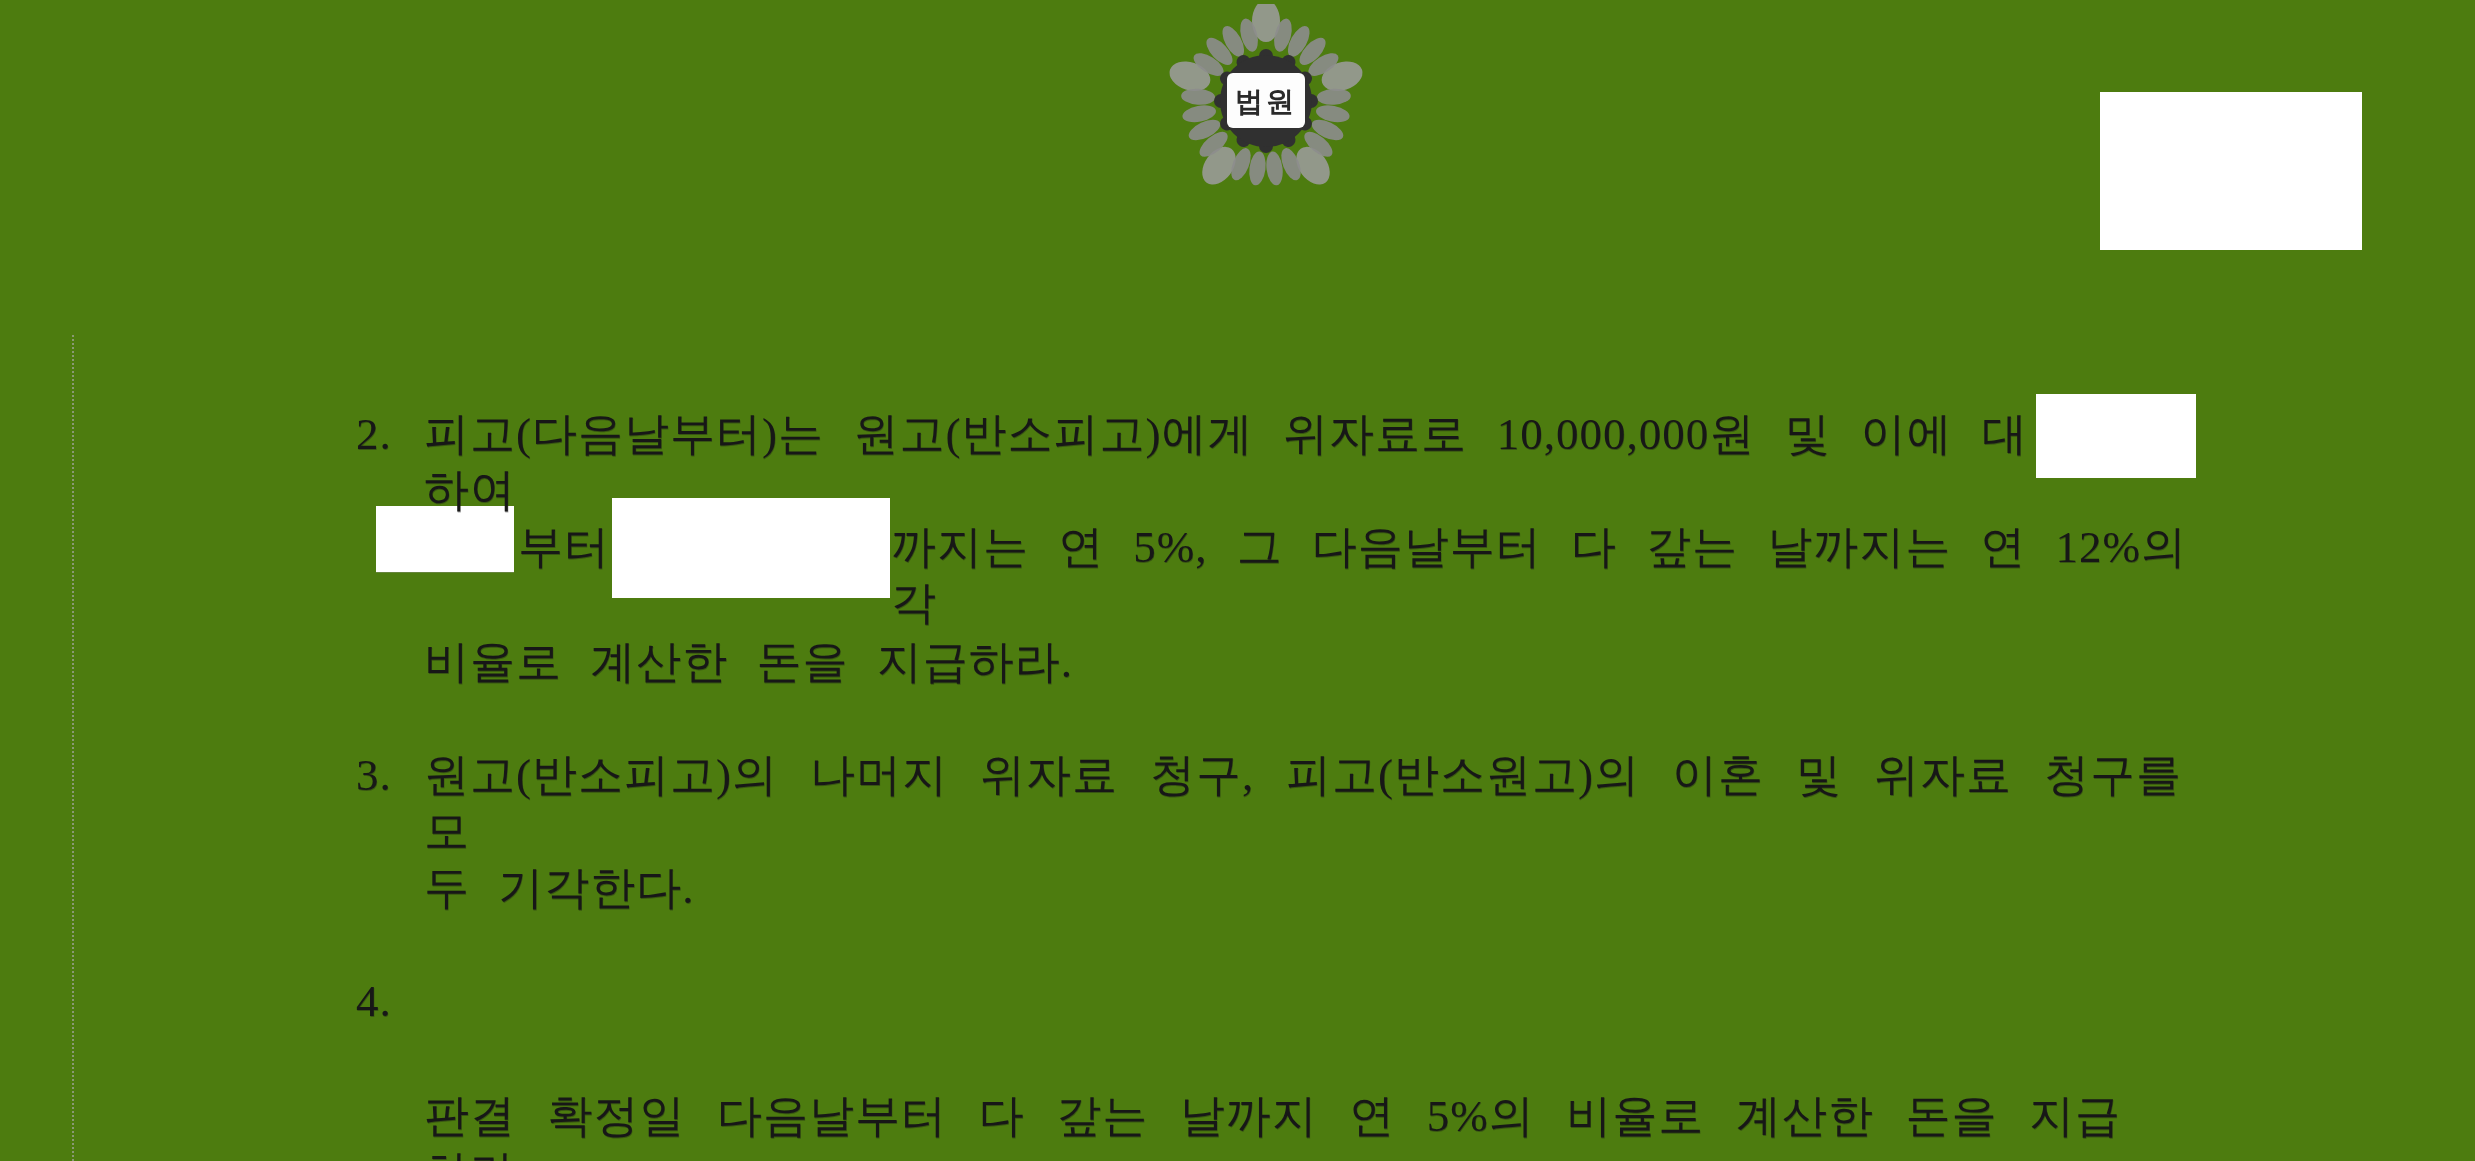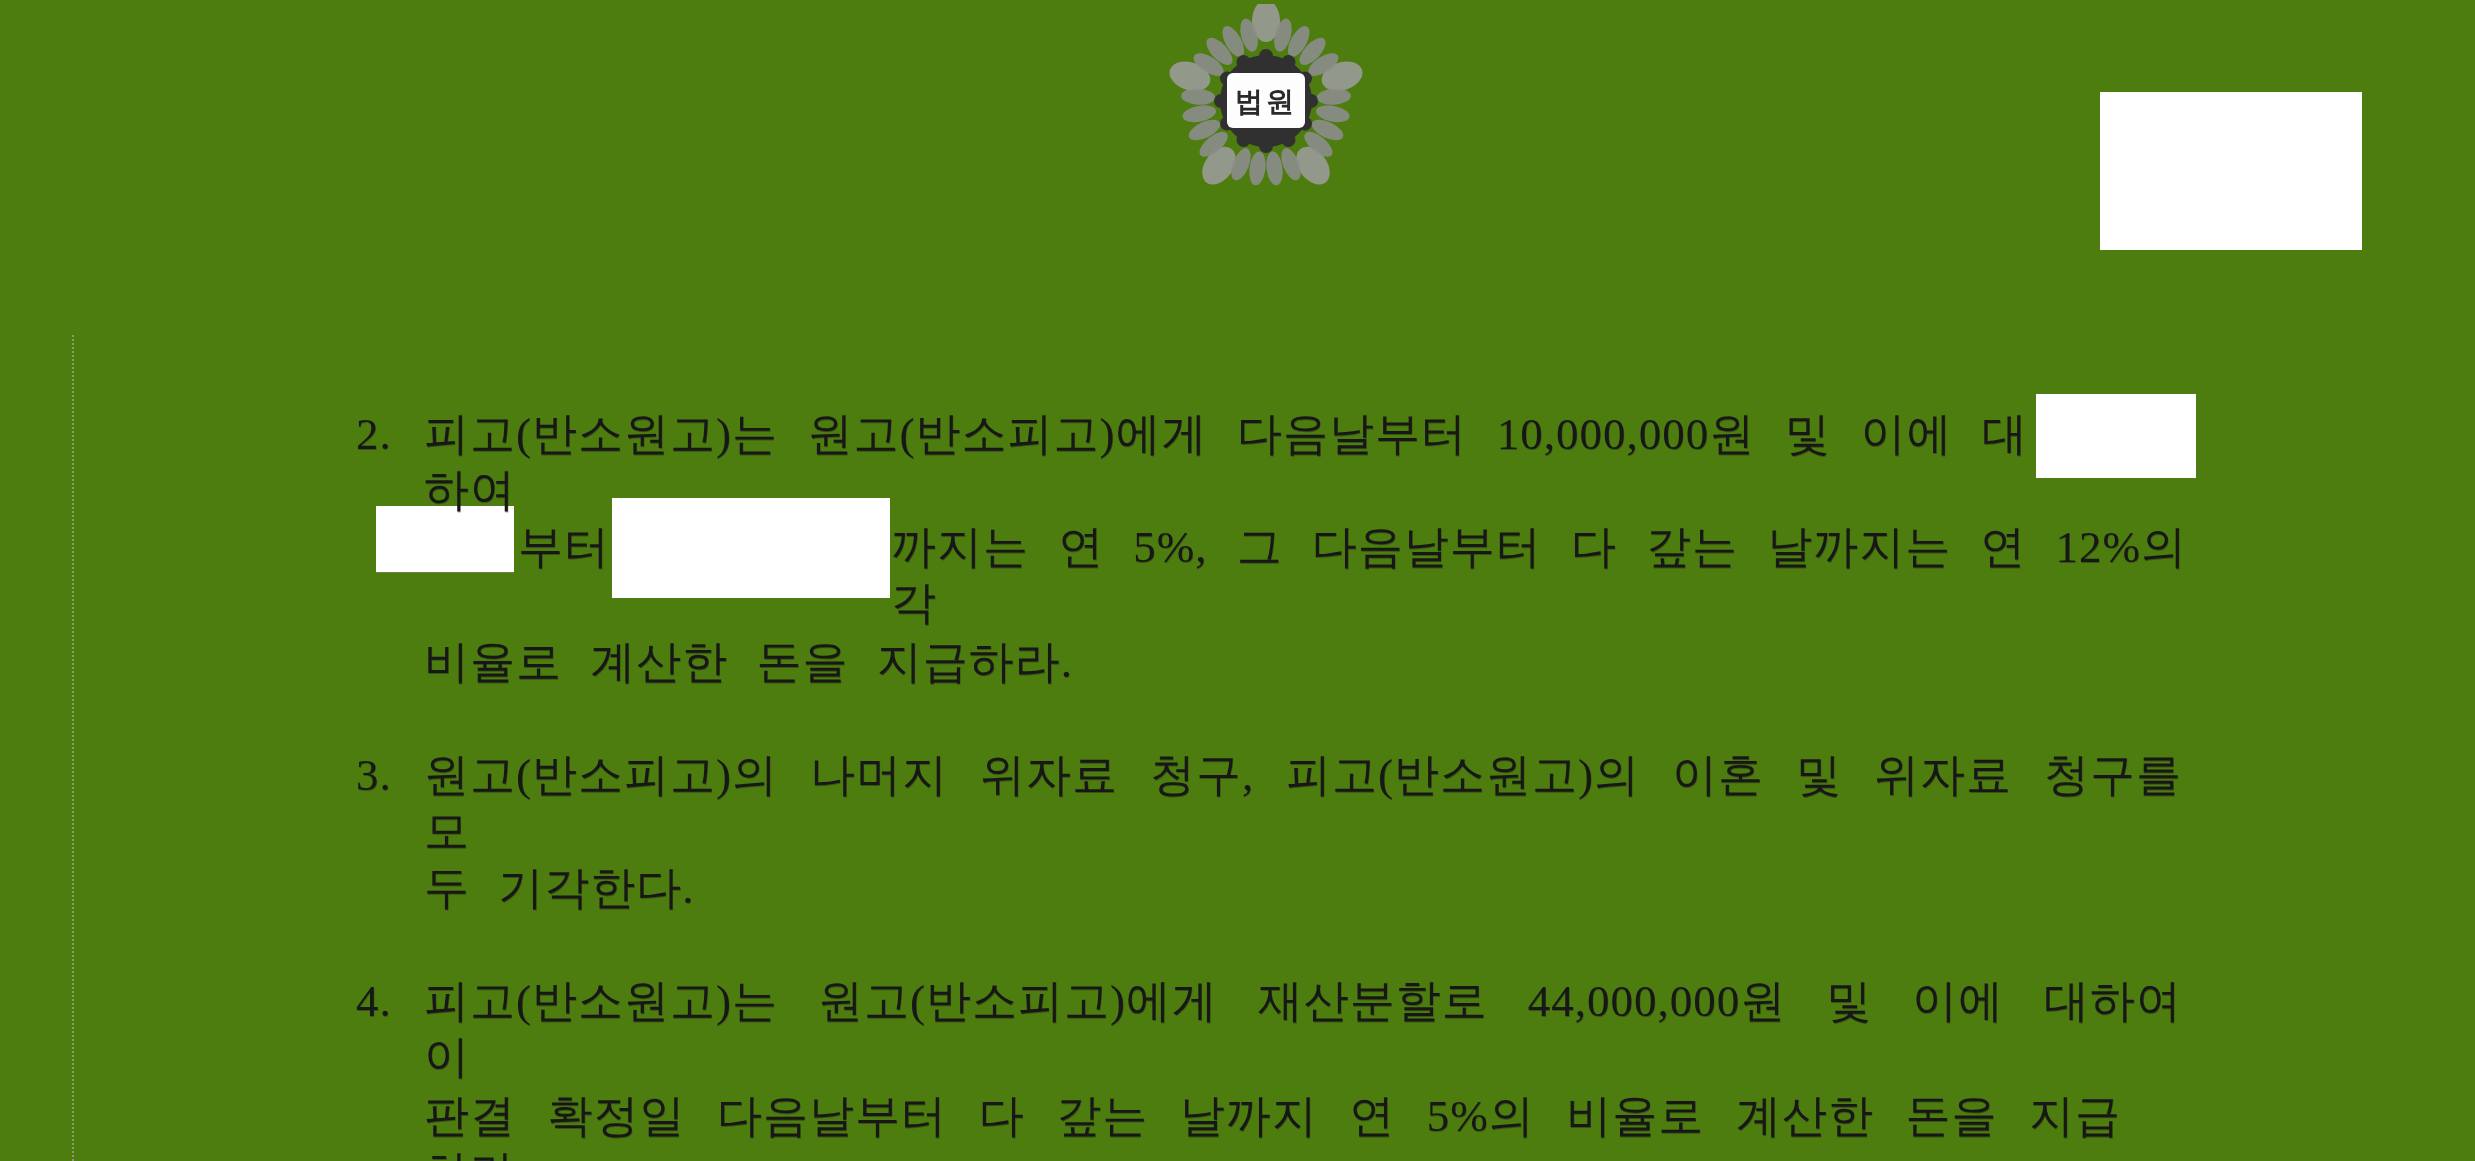--- a/index.html
+++ b/index.html
@@ -131,28 +131,27 @@
   </div>
 
   <div class="redact" style="left:2100px; top:92px; width:262px; height:158px;"></div>
   <div class="redact" style="left:2036px; top:394px; width:160px; height:84px;"></div>
   <div class="redact redact-edge" style="left:376px; top:506px; width:138px; height:66px;"></div>
   <div class="redact" style="left:612px; top:498px; width:278px; height:100px;"></div>
 
   <div class="artifact-line"></div>
 
   <span class="num l-2-1">2.</span>
-  <div class="line justify body-col l-2-1" style="width:1604px;">피고(반소원고)는 원고(반소피고)에게 다음날부터 10,000,000원 및 이에 대하여</div>
+  <div class="line justify body-col l-2-1" style="width:1604px;">피고(다음날부터)는 원고(반소피고)에게 위자료로 10,000,000원 및 이에 대하여</div>
 
   <span class="frag l-2-2" style="left:518px;">부터</span>
   <div class="line justify l-2-2" style="left:891px; width:1296px;">까지는 연 5%, 그 다음날부터 다 갚는 날까지는 연 12%의 각</div>
 
   <div class="line body-col l-2-3">비율로 계산한 돈을 지급하라.</div>
 
   <span class="num l-3-1">3.</span>
   <div class="line body-col l-3-2">두 기각한다.</div>
   <div class="line justify body-col l-3-1" style="width:1758px;">원고(반소피고)의 나머지 위자료 청구, 피고(반소원고)의 이혼 및 위자료 청구를 모</div>
 
   <span class="num l-4-1">4.</span>
-  <div class="line justify body-col l-4-1" style="width:1758px;">피고(반소원고)는 원고(반소피고)에게 재산분할로 44,000,000원 및 이에 대하여 이</div>
   <div class="line justify body-col l-4-2" style="width:1697px;">판결 확정일 다음날부터 다 갚는 날까지 연 5%의 비율로 계산한 돈을 지급하라.</div>
 
 </div>
 
 </body></html>

